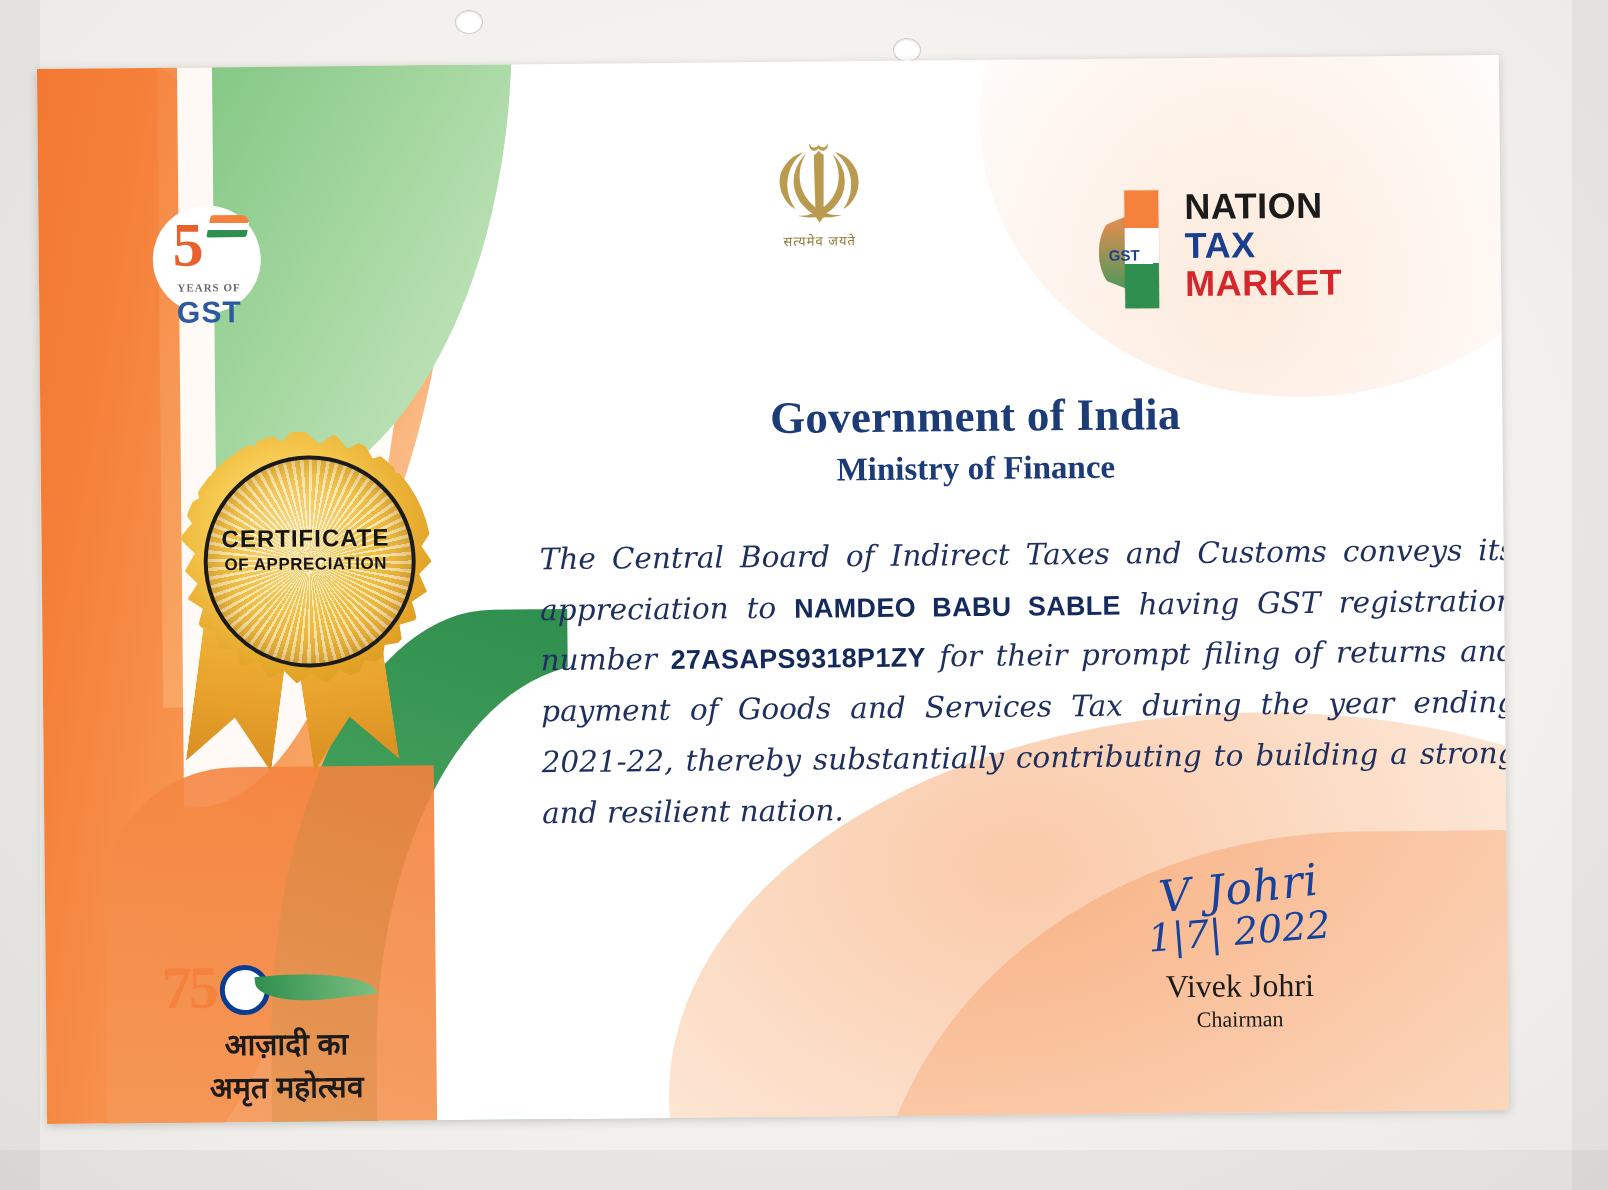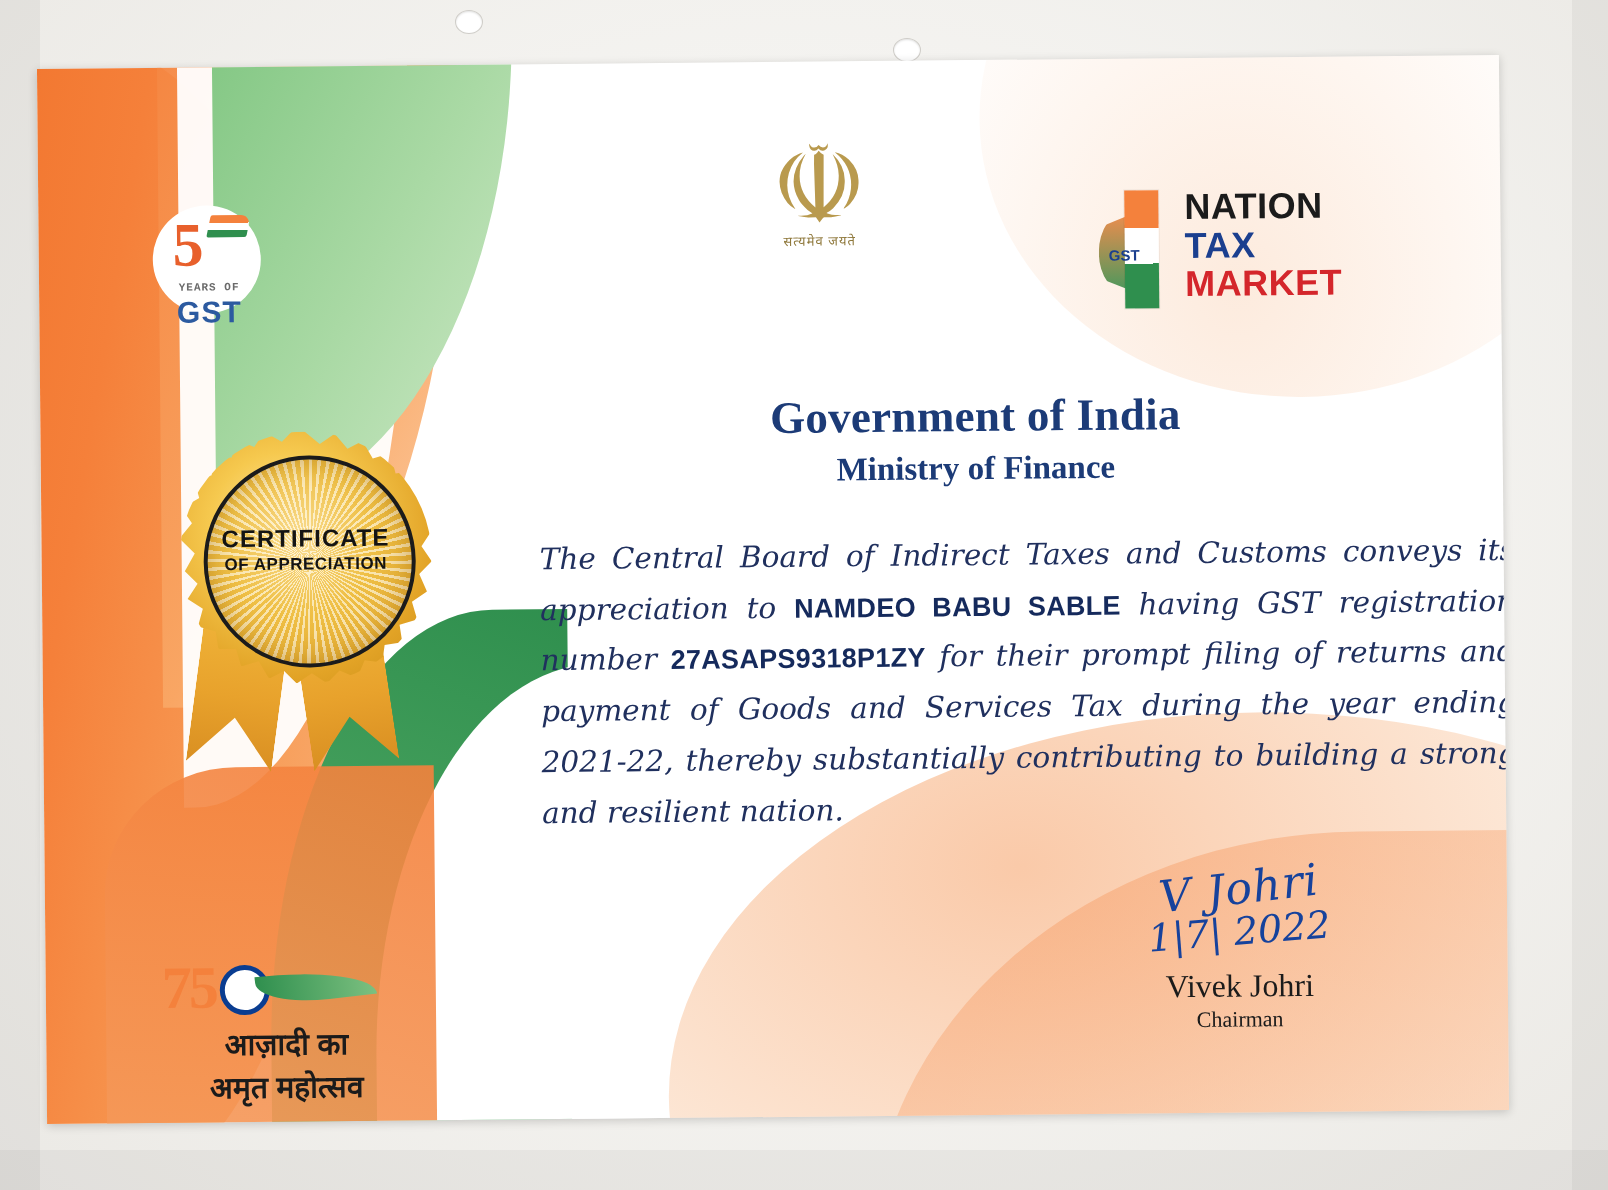--- a/index.html
+++ b/index.html
@@ -177,21 +177,21 @@
     width: 40px; height: 22px;
     background: linear-gradient(180deg, #f4813c 0%, #f4813c 34%, #ffffff 34%, #ffffff 66%, #2f8f4e 66%, #2f8f4e 100%);
     border-radius: 2px 10px 2px 2px;
     transform: skewX(-12deg);
   }
   #gst5-logo .years {
     position: absolute;
     left: 20px; top: 74px;
     width: 84px;
     text-align: center;
-    font-family: Liberation Mono, monospace;
+    font-family: Liberation Serif, serif;
     font-size: 11px;
     letter-spacing: 1px;
     font-weight: bold;
     color: #6b6b6b;
   }
   #gst5-logo .gst-word {
     position: absolute;
     left: 10px; top: 88px;
     width: 104px;
     text-align: center;

